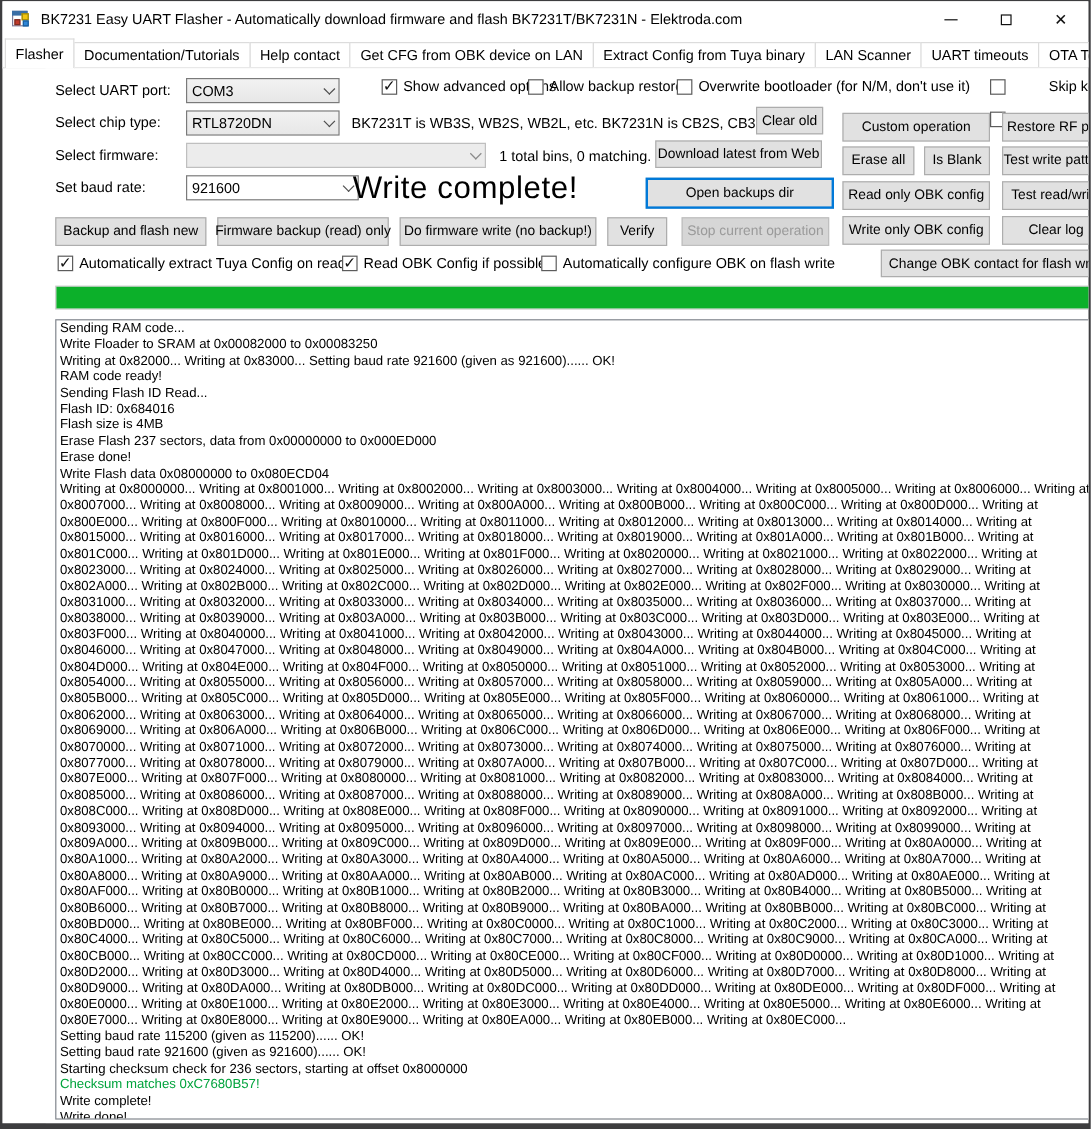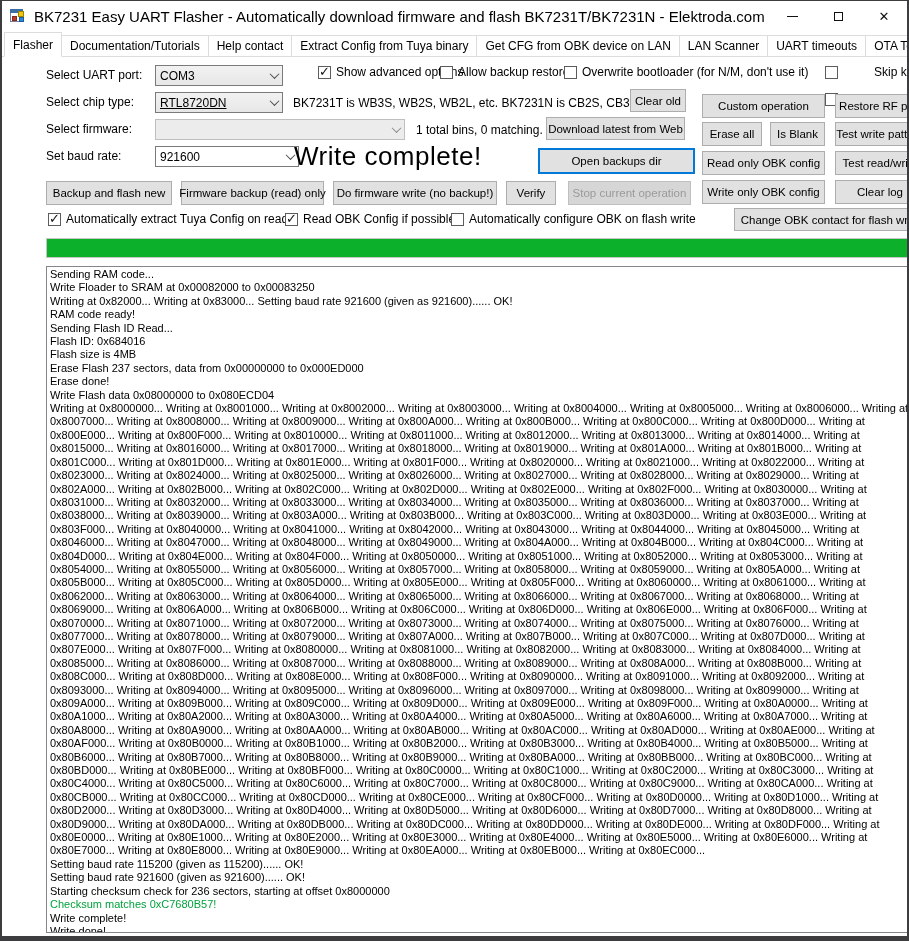--- a/index.html
+++ b/index.html
@@ -13,21 +13,21 @@
   }
 
   
   .titlebar { height: 30px; display: flex; align-items: center; background:#fff; }
   .app-icon { width: 16px; height: 16px; margin: 0 8px 0 8px; position: relative; flex: 0 0 auto; }
   .app-icon .frame { position:absolute; left:0; top:1px; width:13px; height:13px; border:1px solid #7c7c9a; background:#fff; }
   .app-icon .bar { position:absolute; left:0; top:1px; width:13px; height:4px; background:#3a6ea5; }
   .app-icon .sq-r { position:absolute; left:2px; top:8px; width:5px; height:5px; background:#c0392b; border:1px solid #7c2d22; }
   .app-icon .sq-y { position:absolute; left:8px; top:3px; width:6px; height:6px; background:#f1c40f; border:1px solid #9a8408; }
   .app-icon .sq-b { position:absolute; left:9px; top:9px; width:5px; height:5px; background:#2e86d7; border:1px solid #1b5d9c; }
-  .title-text { font-size: 15px; color:#000; white-space: nowrap; }
+  .title-text { font-size: 12px; color:#000; white-space: nowrap; }
   .win-buttons { margin-left:auto; display:flex; height:30px; }
   .win-btn { width:46px; height:30px; display:flex; align-items:center; justify-content:center; font-size:13px; color:#111; }
   .glyph-min { width:11px; border-top:1px solid #111; display:block; }
   .glyph-max { width:9px; height:9px; border:1px solid #111; display:block; }
 
   
   .tabstrip { display:flex; align-items:flex-end; height:26px; padding-left:2px; border-bottom:1px solid #dcdcdc; background:#fff; }
   .tab { height:21px; display:flex; align-items:center; padding:0 8px; font-size:12px; color:#000;
          border:1px solid #dcdcdc; border-bottom:none; background:#fff; white-space:nowrap; }
   .tab + .tab { margin-left:-1px; }
@@ -99,22 +99,22 @@
       <div class="win-btn">
           <span>✕</span>
         </div>
     </div>
   </div>
 
   <div class="tabstrip">
     <div class="tab active">Flasher</div>
     <div class="tab">Documentation/Tutorials</div>
     <div class="tab">Help contact</div>
+    <div class="tab">Get CFG from OBK device on LAN</div>
     <div class="tab">Extract Config from Tuya binary</div>
-    <div class="tab">Get CFG from OBK device on LAN</div>
     <div class="tab">LAN Scanner</div>
     <div class="tab">UART timeouts</div>
     <div class="tab">OTA Tool</div>
   </div>
 
   <div class="content">
 
     <div class="lbl" style="left:8px; top:11px;">Select UART port:</div>
     <div class="combo" style="left:117px; top:8px; width:128px;">
       <span class="val">COM3</span>
@@ -135,21 +135,21 @@
     <label class="checkbox" style="left:526px; top:8px;">
       <span class="box"></span>
       <span class="cb-label">Overwrite bootloader (for N/M, don't use it)</span>
     </label>
     <label class="checkbox" style="left:787px; top:8px;gap:36px;">
       <span class="box"></span>
       <span class="cb-label">Skip key check</span>
     </label>
 
     <div class="lbl" style="left:8px; top:38px;">Select chip type:</div>
-    <div class="combo" style="left:117px; top:35px; width:128px;text-decoration:underline;">
+    <div class="combo" style="left:117px; top:35px; width:128px;">
       <span class="val">RTL8720DN</span>
       <span class="chev-box">
           <span class="chev"></span>
         </span>
     </div>
     <div class="lbl" style="left:255px; top:39px;">BK7231T is WB3S, WB2S, WB2L, etc. BK7231N is CB2S, CB3S, etc</div>
     <button class="btn h23" style="left:592px; top:32px; width:56px;">Clear old</button>
     <label class="checkbox" style="left:787px; top:35px;">
       <span class="box"></span>
       <span class="cb-label">Ignore CRC Error</span>

